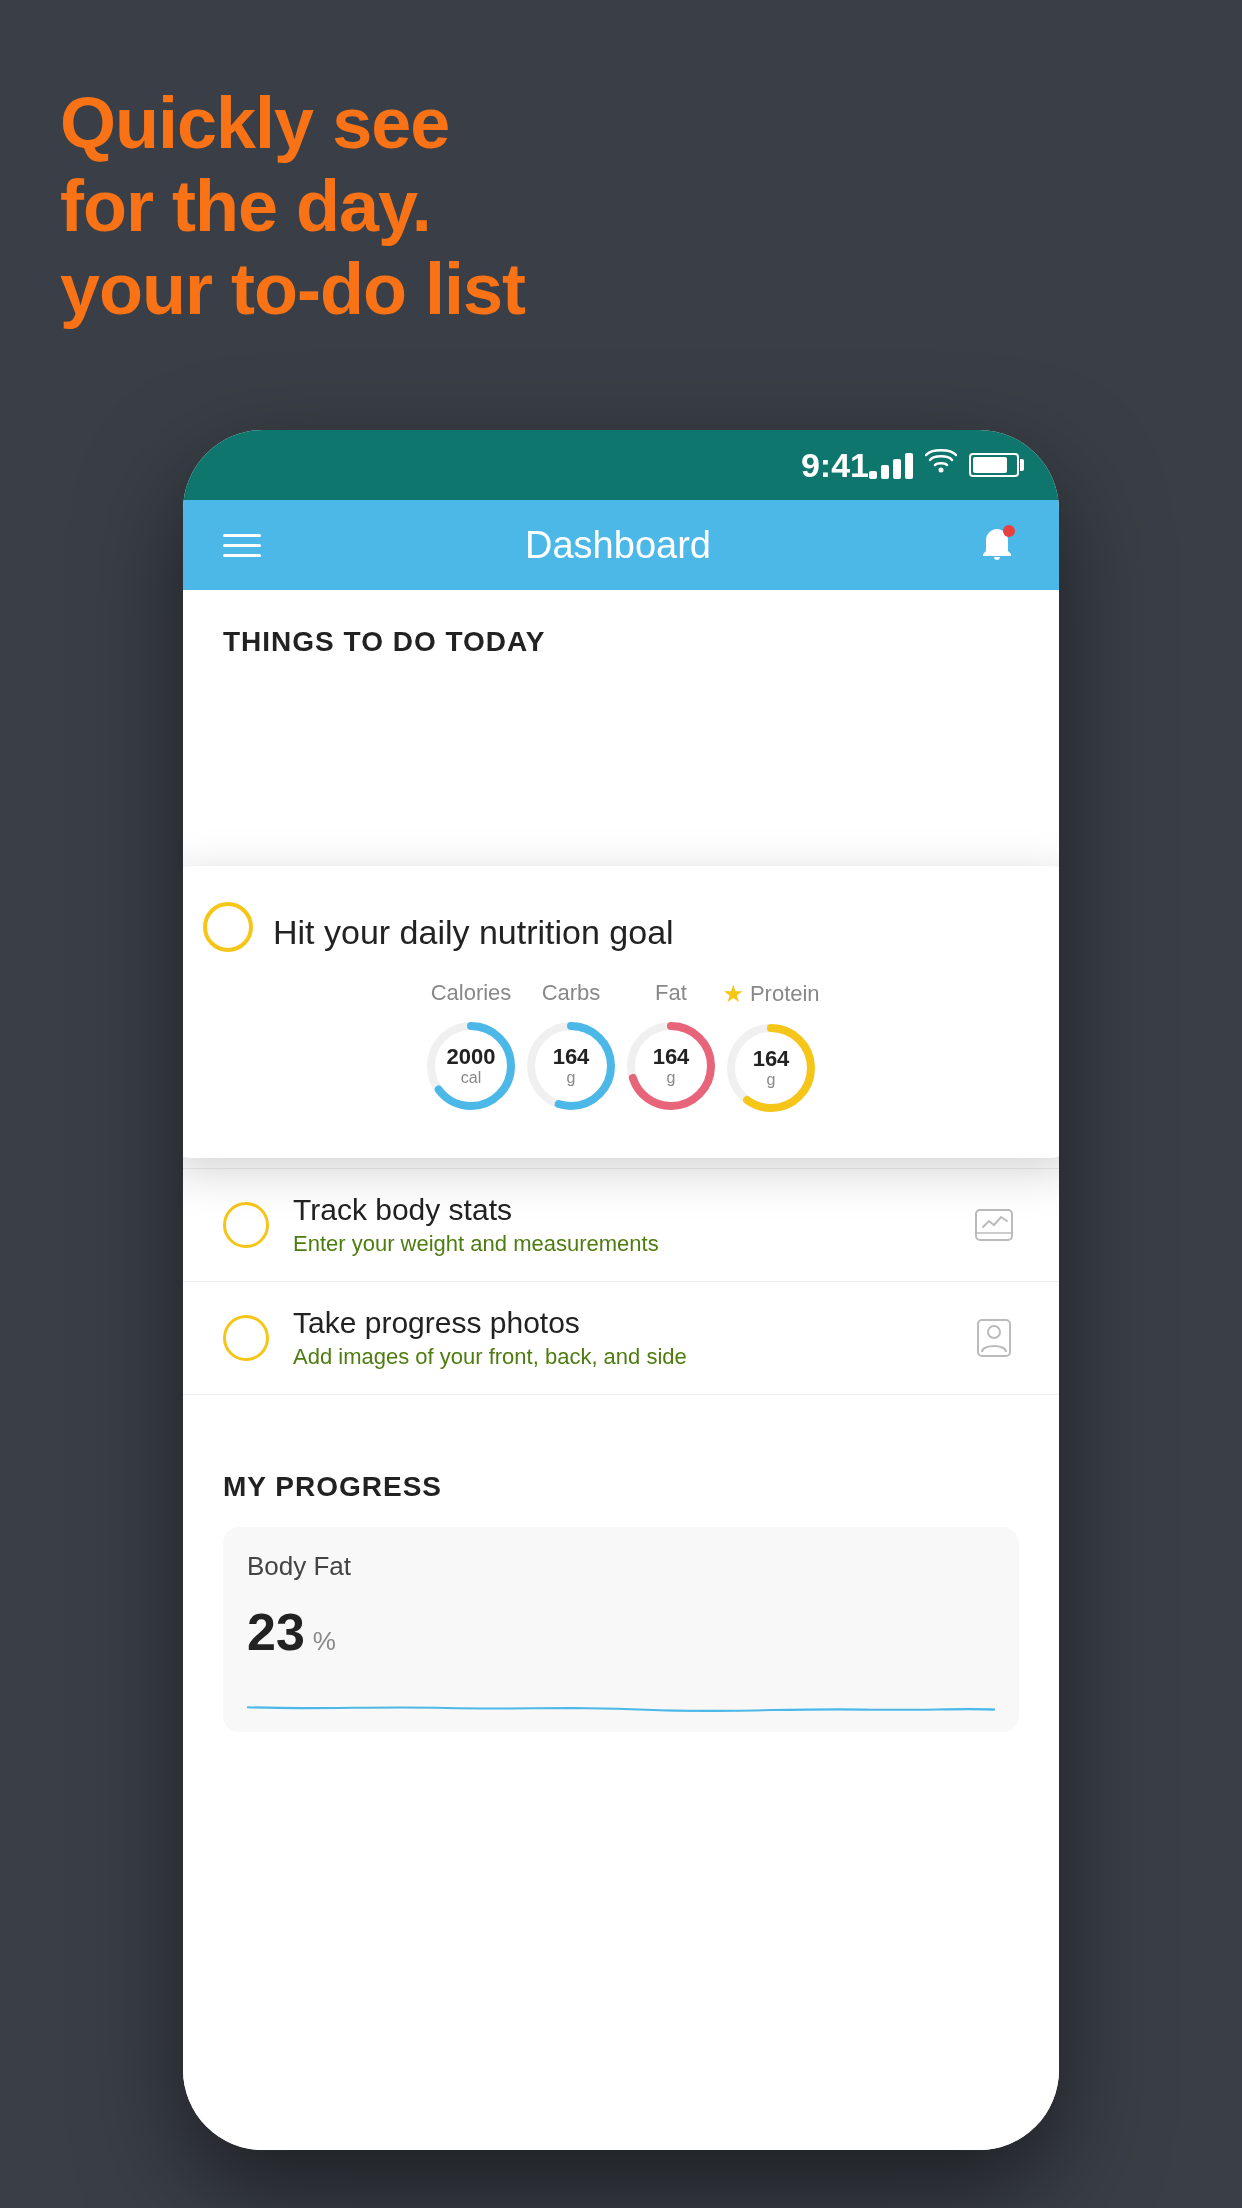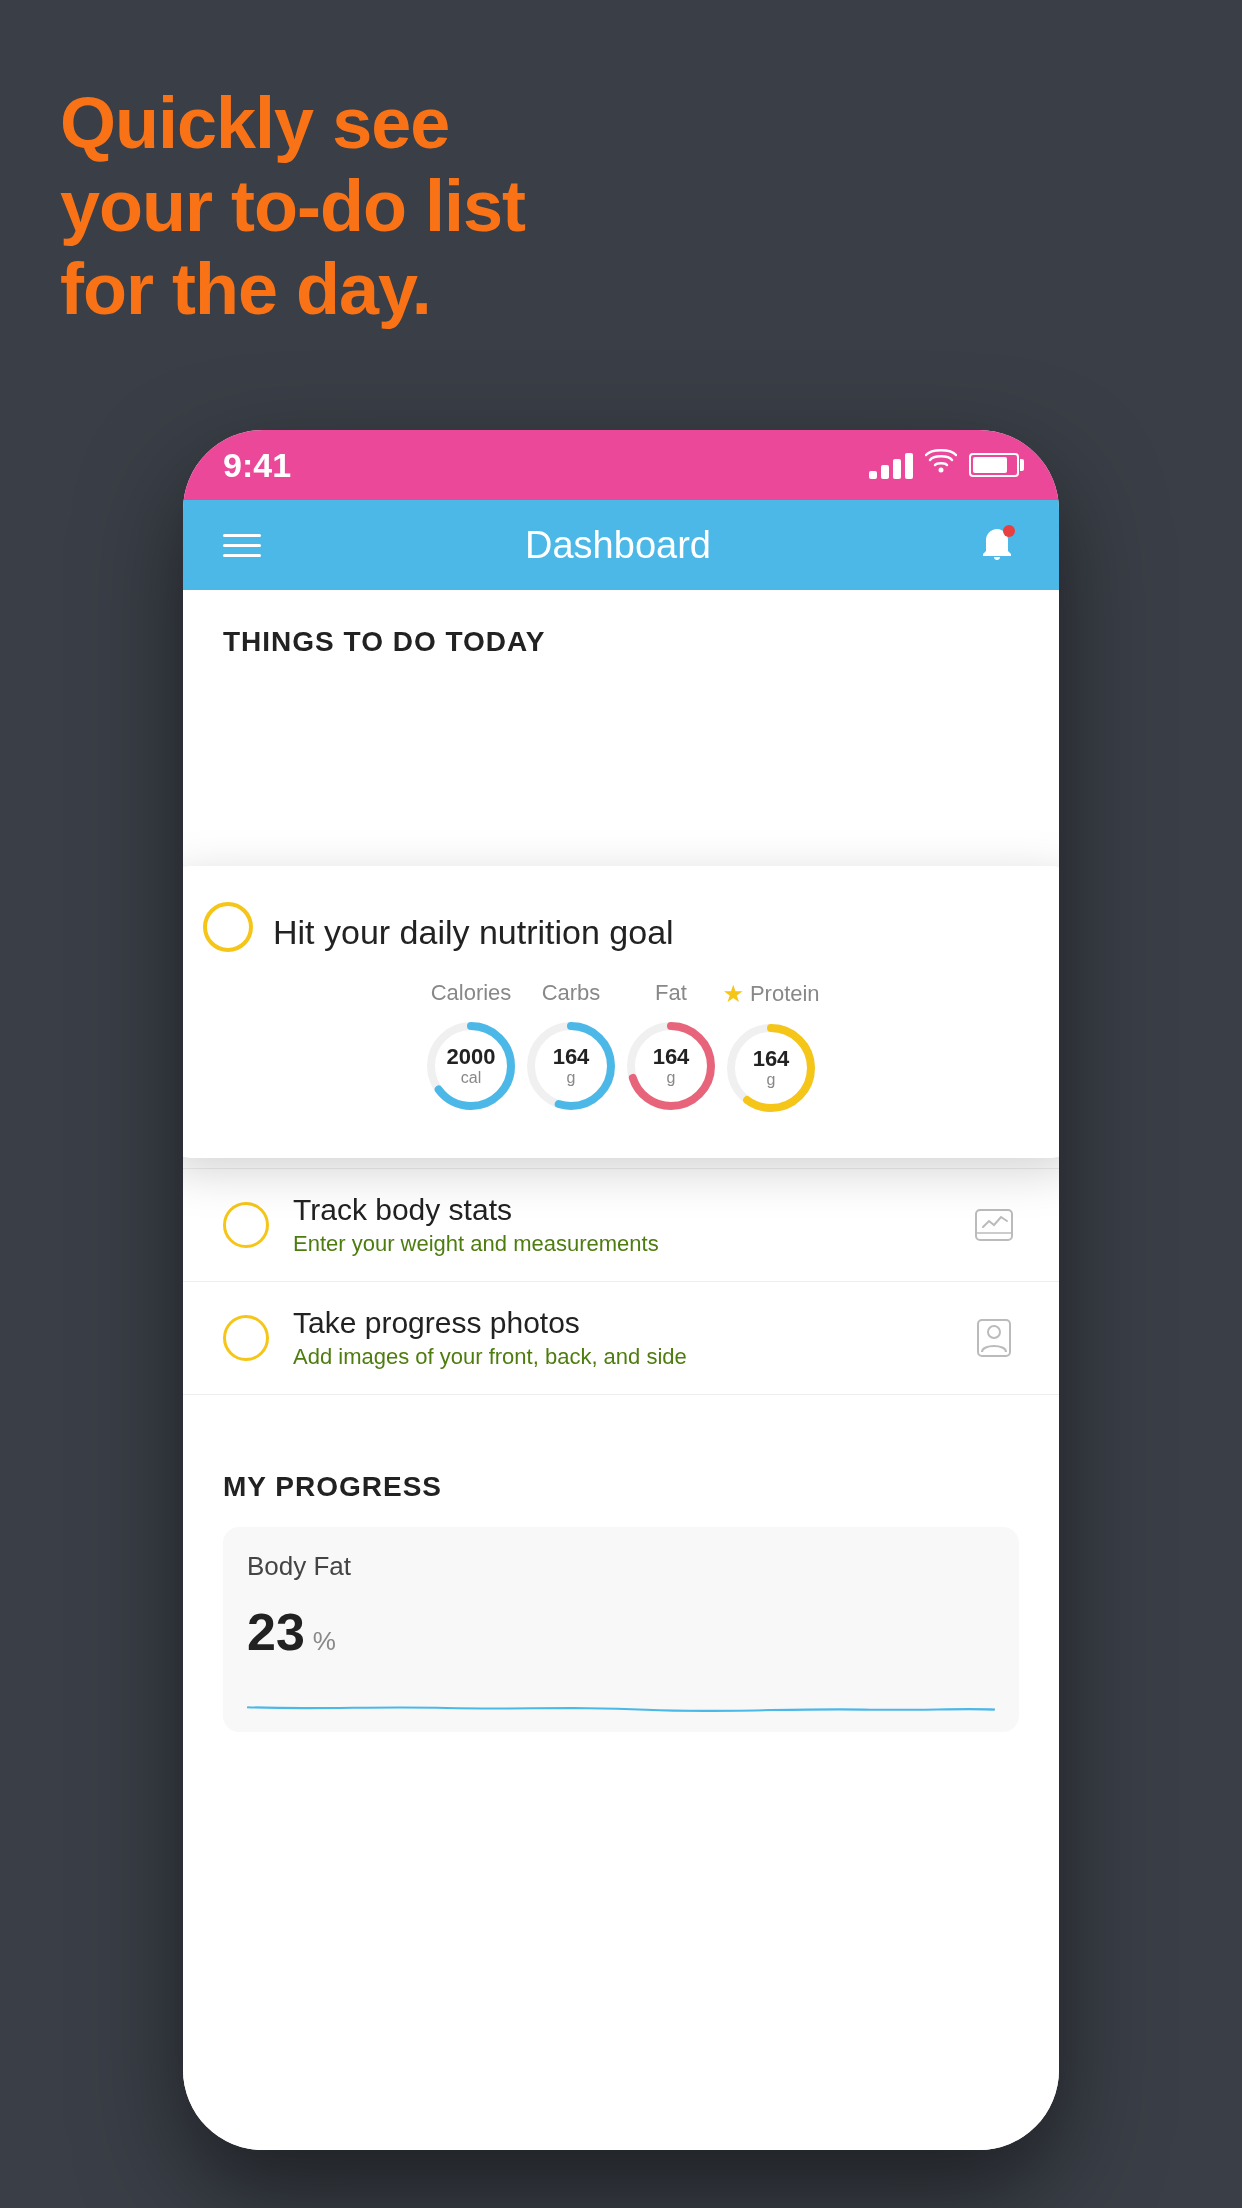--- a/index.html
+++ b/index.html
@@ -33,25 +33,25 @@
       width: 876px;
       height: 1720px;
       background: #f0f0f0;
       border-radius: 80px;
       overflow: hidden;
       box-shadow: 0 40px 100px rgba(0,0,0,0.5);
     }
 
     
     .status-bar {
-      background: #ec4899;
+      background: #0f766e;
       height: 70px;
       display: flex;
       align-items: center;
-      justify-content: space-between;
+      justify-content: flex-end;
       padding: 0 40px;
     }
 
     .status-time {
       color: #ffffff;
       font-size: 34px;
       font-weight: 600;
     }
 
     .status-icons {
@@ -413,22 +413,22 @@
       z-index: 5;
       opacity: 0.6;
     }
 
   </style>
 </head>
 <body>
 
 <div class="hero-text">
   <div>Quickly see</div>
+  <div>for the day.</div>
   <div>your to-do list</div>
-  <div>for the day.</div>
 </div>
 
 <div class="phone">
   <div class="phone-inner">
 
     <div class="status-bar">
       <span class="status-time">9:41</span>
       <div class="status-icons">
         <div class="signal-bars">
           <div class="signal-bar" style="height:8px"></div>

